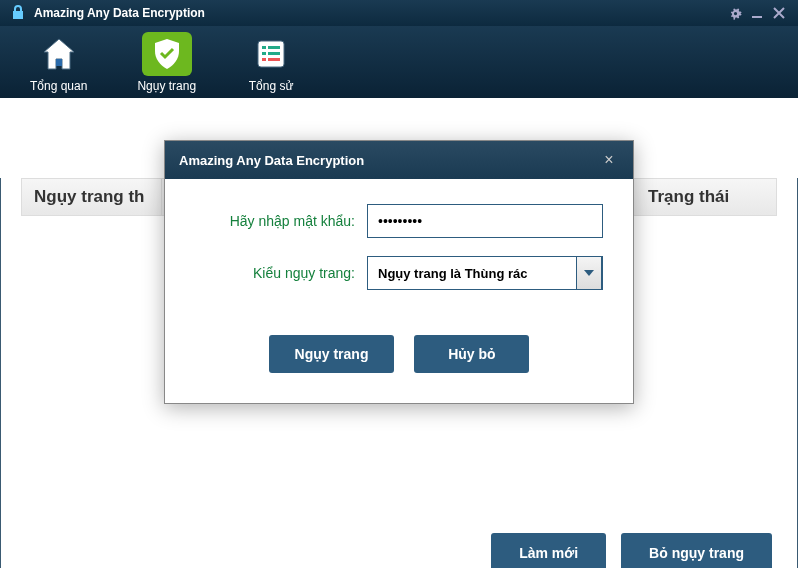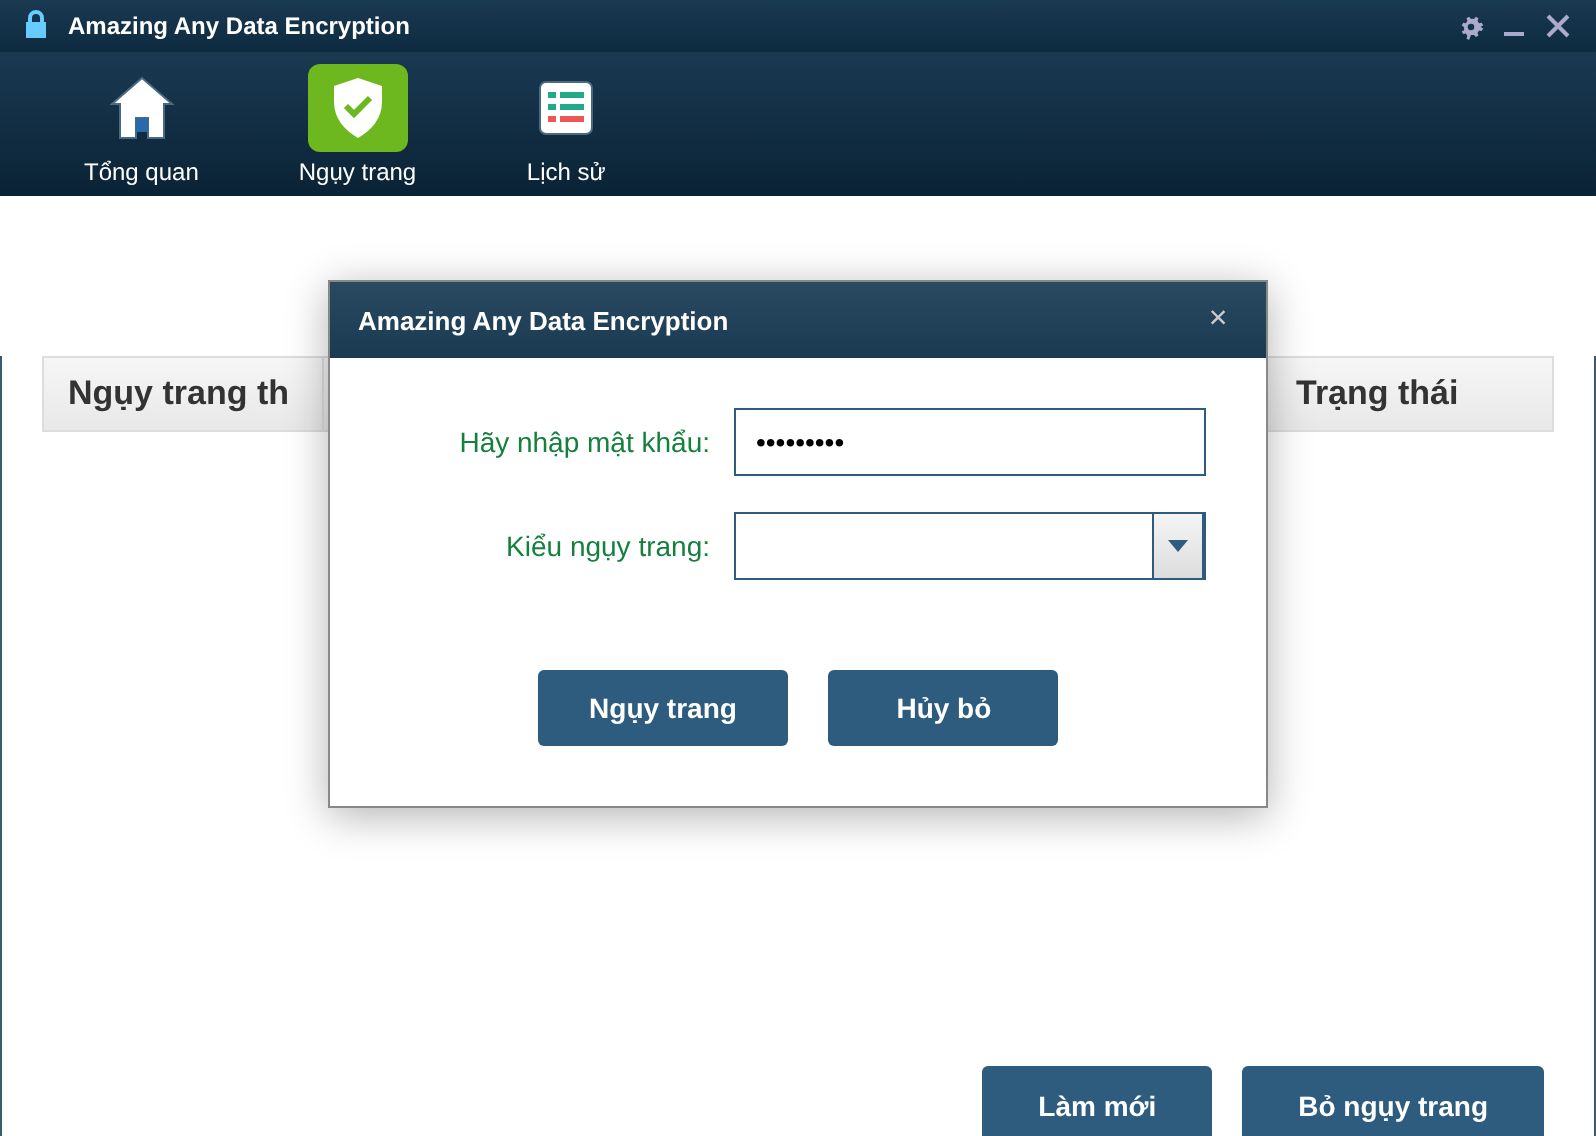--- a/index.html
+++ b/index.html
@@ -3,21 +3,21 @@
 <meta charset="utf-8">
 <style>
 * { box-sizing: border-box; margin: 0; padding: 0; font-family: Arial, sans-serif; }
 body { width: 798px; height: 568px; background: #fff; overflow: hidden; position: relative; }
 
 .titlebar { height: 26px; background: linear-gradient(to bottom, #1a3a52, #0d2a3f); display: flex; align-items: center; padding: 0 10px; color: #fff; }
 .titlebar .logo { width: 16px; height: 16px; margin-right: 8px; }
 .titlebar .title { font-size: 12px; font-weight: bold; flex: 1; }
 .titlebar .ctrl { width: 18px; height: 18px; display: flex; align-items: center; justify-content: center; cursor: pointer; margin-left: 4px; color: #aac; }
 
-.toolbar { height: 72px; background: linear-gradient(to bottom, #1a3a52, #0a2235); display: flex; align-items: center; padding: 0 42px; gap: 50px; }
+.toolbar { height: 72px; background: linear-gradient(to bottom, #1a3a52, #0a2235); display: flex; align-items: center; padding: 0 30px; gap: 50px; }
 .tool-item { display: flex; flex-direction: column; align-items: center; cursor: pointer; color: #fff; font-size: 12px; }
 .tool-item .icon-box { width: 50px; height: 44px; display: flex; align-items: center; justify-content: center; margin-bottom: 3px; }
 .tool-item.active .icon-box { background: #6db81f; border-radius: 6px; }
 
 .content { position: relative; height: 420px; background: #fff; border-left: 1px solid #3a5a72; border-right: 1px solid #3a5a72; }
 .table-header { display: flex; border: 1px solid #ddd; margin: 80px 20px 0 20px; background: linear-gradient(to bottom,#f6f6f6,#e8e8e8); }
 .table-header .col { padding: 8px 12px; font-size: 17px; font-weight: bold; color: #333; border-right: 1px solid #ddd; }
 
 .bottom-buttons { position: absolute; right: 25px; bottom: 25px; display: flex; gap: 15px; }
 .btn-main { background: #2d5c7f; color: #fff; border: none; padding: 12px 28px; font-size: 14px; font-weight: bold; border-radius: 3px; cursor: pointer; }
@@ -88,21 +88,21 @@
       <svg width="42" height="38" viewBox="0 0 42 38">
           <rect x="8" y="6" width="26" height="26" rx="3" fill="#fff" stroke="#4a6a82"></rect>
           <rect x="12" y="11" width="4" height="3" fill="#2a8"></rect>
           <rect x="18" y="11" width="12" height="3" fill="#2a8"></rect>
           <rect x="12" y="17" width="4" height="3" fill="#2a8"></rect>
           <rect x="18" y="17" width="12" height="3" fill="#2a8"></rect>
           <rect x="12" y="23" width="4" height="3" fill="#e55"></rect>
           <rect x="18" y="23" width="12" height="3" fill="#e55"></rect>
         </svg>
     </div>
-    <span>Lịch sử</span>
+    <span>Tổng sử</span>
   </div>
 </div>
 
 <div class="content">
   <div class="table-header">
     <div class="col" style="width:140px">Ngụy trang th</div>
     <div class="col" style="flex:1;border-right:none"></div>
     <div class="col" style="width:140px;text-align:left;border-right:none">Trạng thái</div>
   </div>
 
@@ -119,20 +119,21 @@
       <span class="close">×</span>
     </div>
     <div class="modal-body">
       <div class="form-row">
         <label>Hãy nhập mật khẩu:</label>
         <input type="password" value="*********" style="">
       </div>
       <div class="form-row">
         <label>Kiểu ngụy trang:</label>
         <div class="select-wrap">
+          <span class="sel-text">Ngụy trang là Thùng rác</span>
           <span class="sel-btn">
             <svg width="10" height="6" viewBox="0 0 10 6">
                 <path d="M0 0l5 6 5-6z" fill="#2d5c7f"></path>
               </svg>
           </span>
         </div>
       </div>
       <div class="modal-actions">
         <button class="btn-modal">Ngụy trang</button>
         <button class="btn-modal">Hủy bỏ</button>

